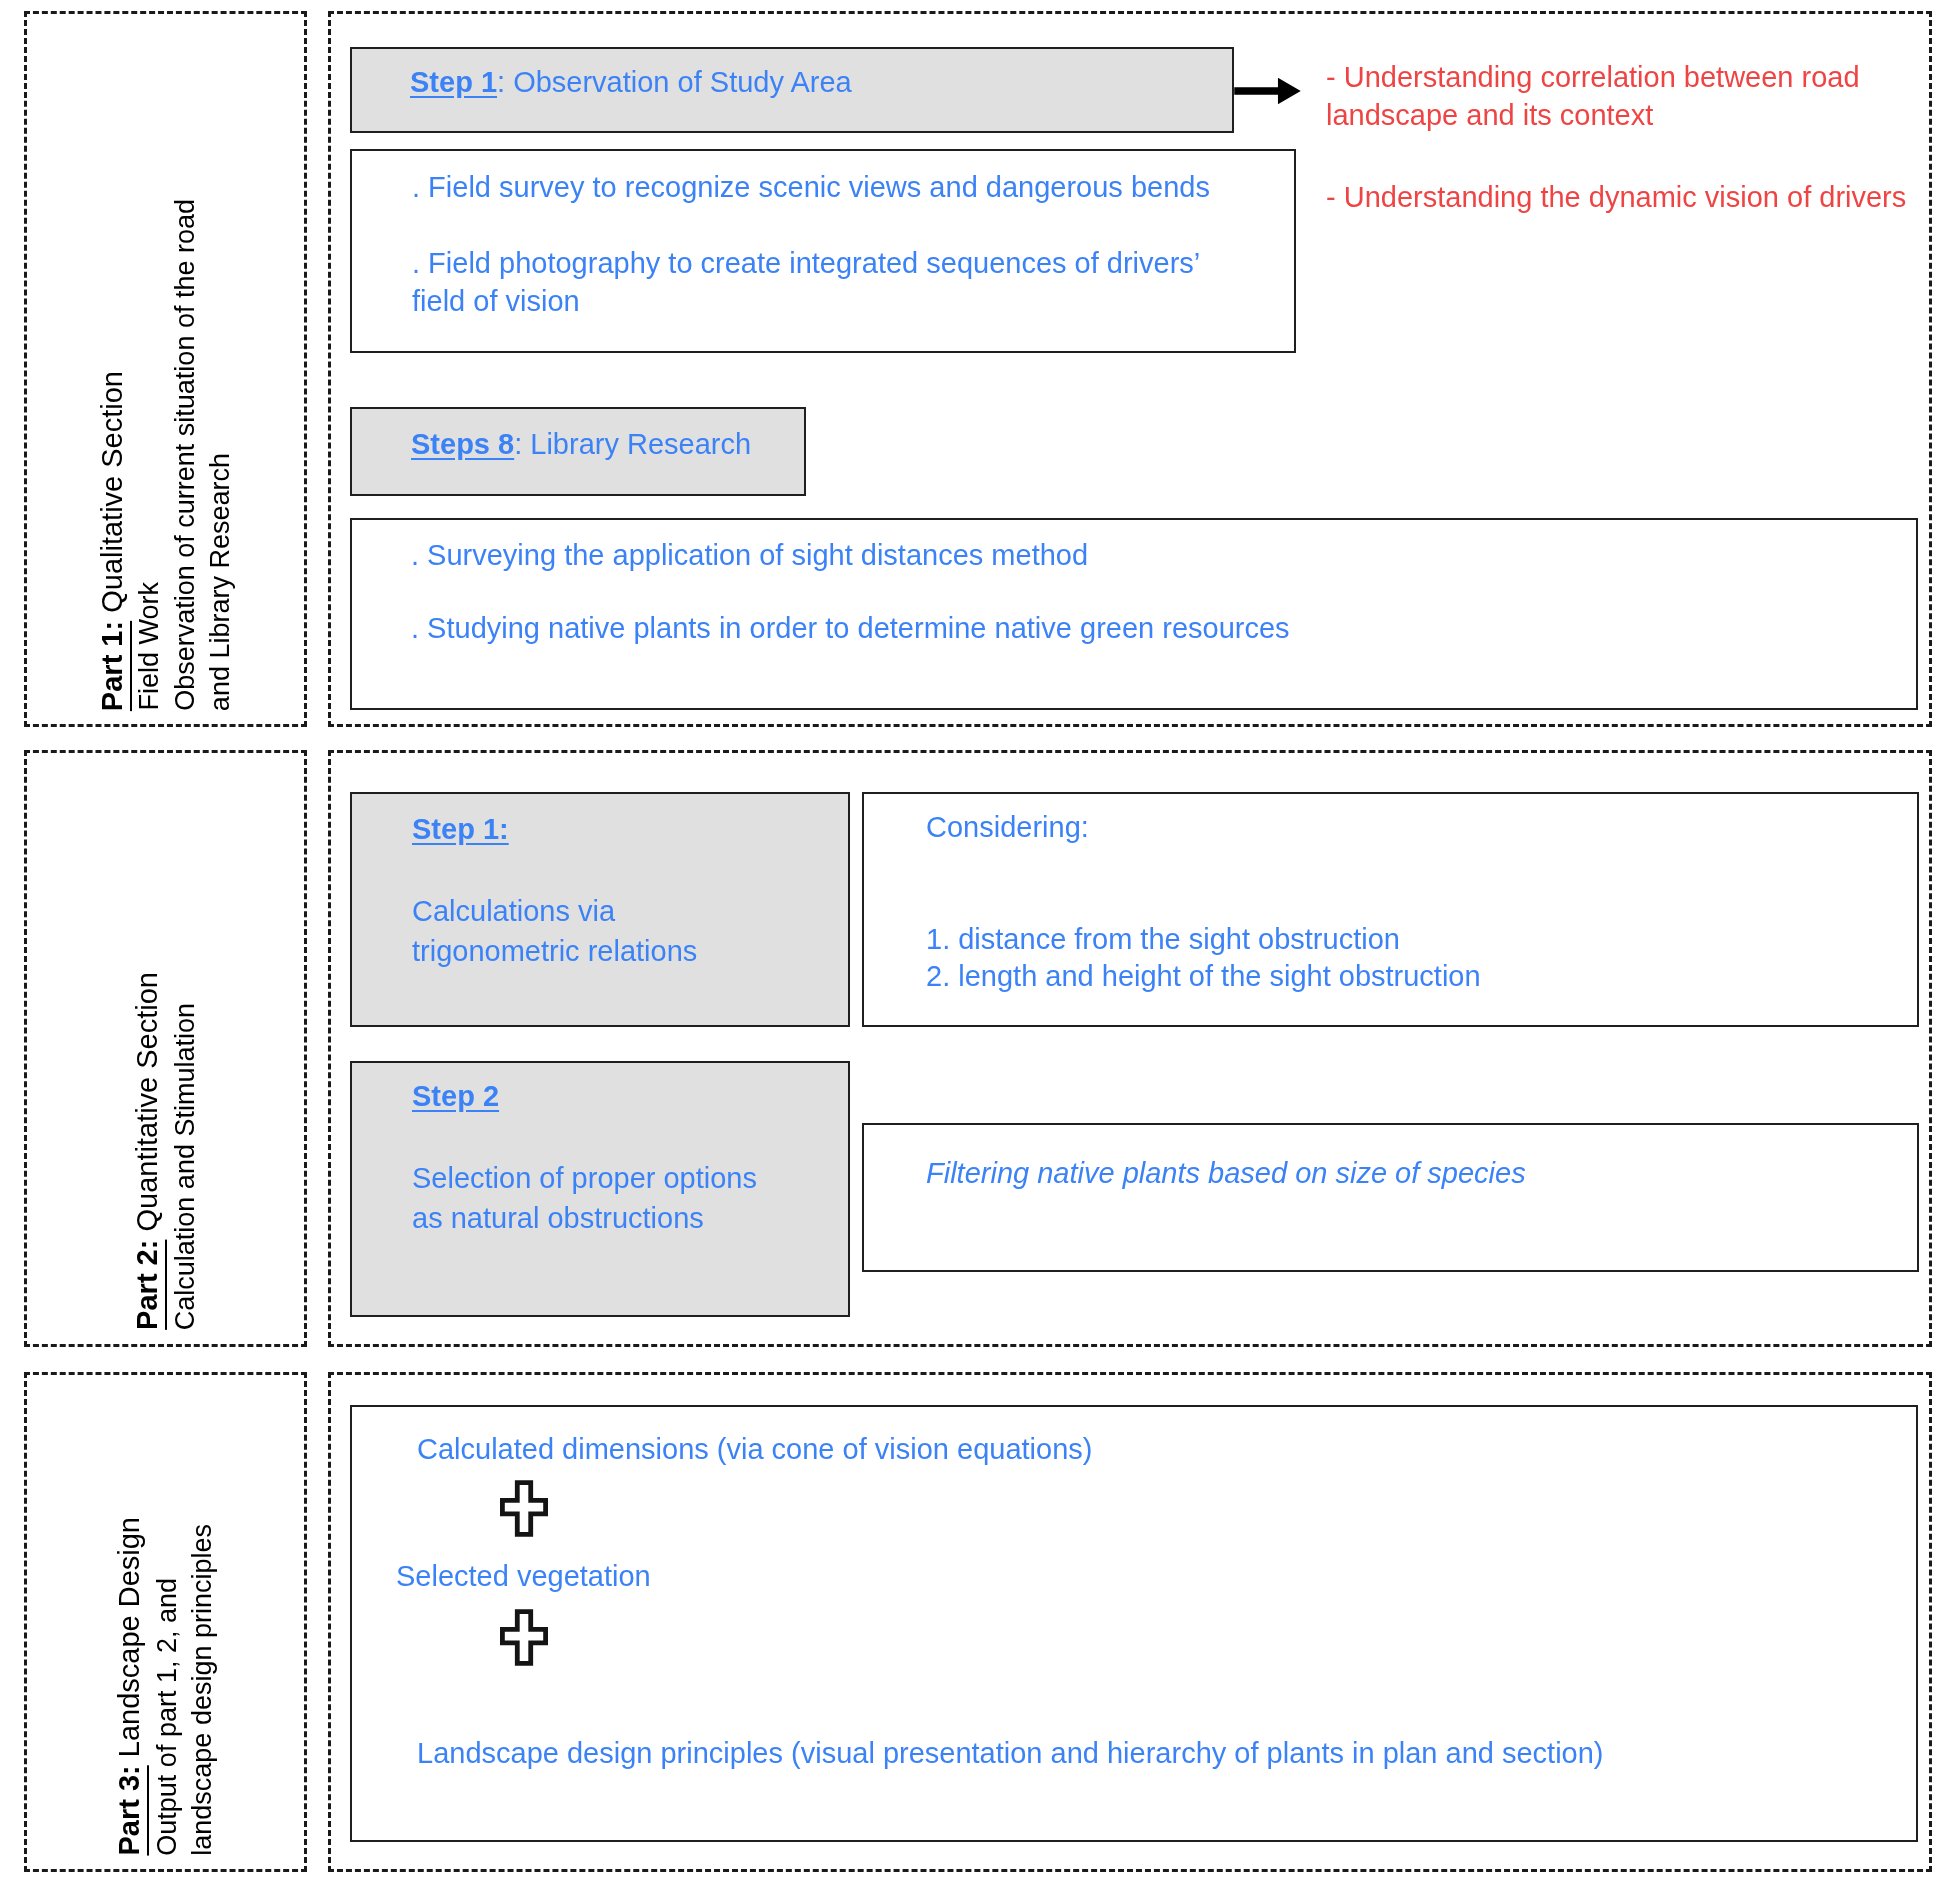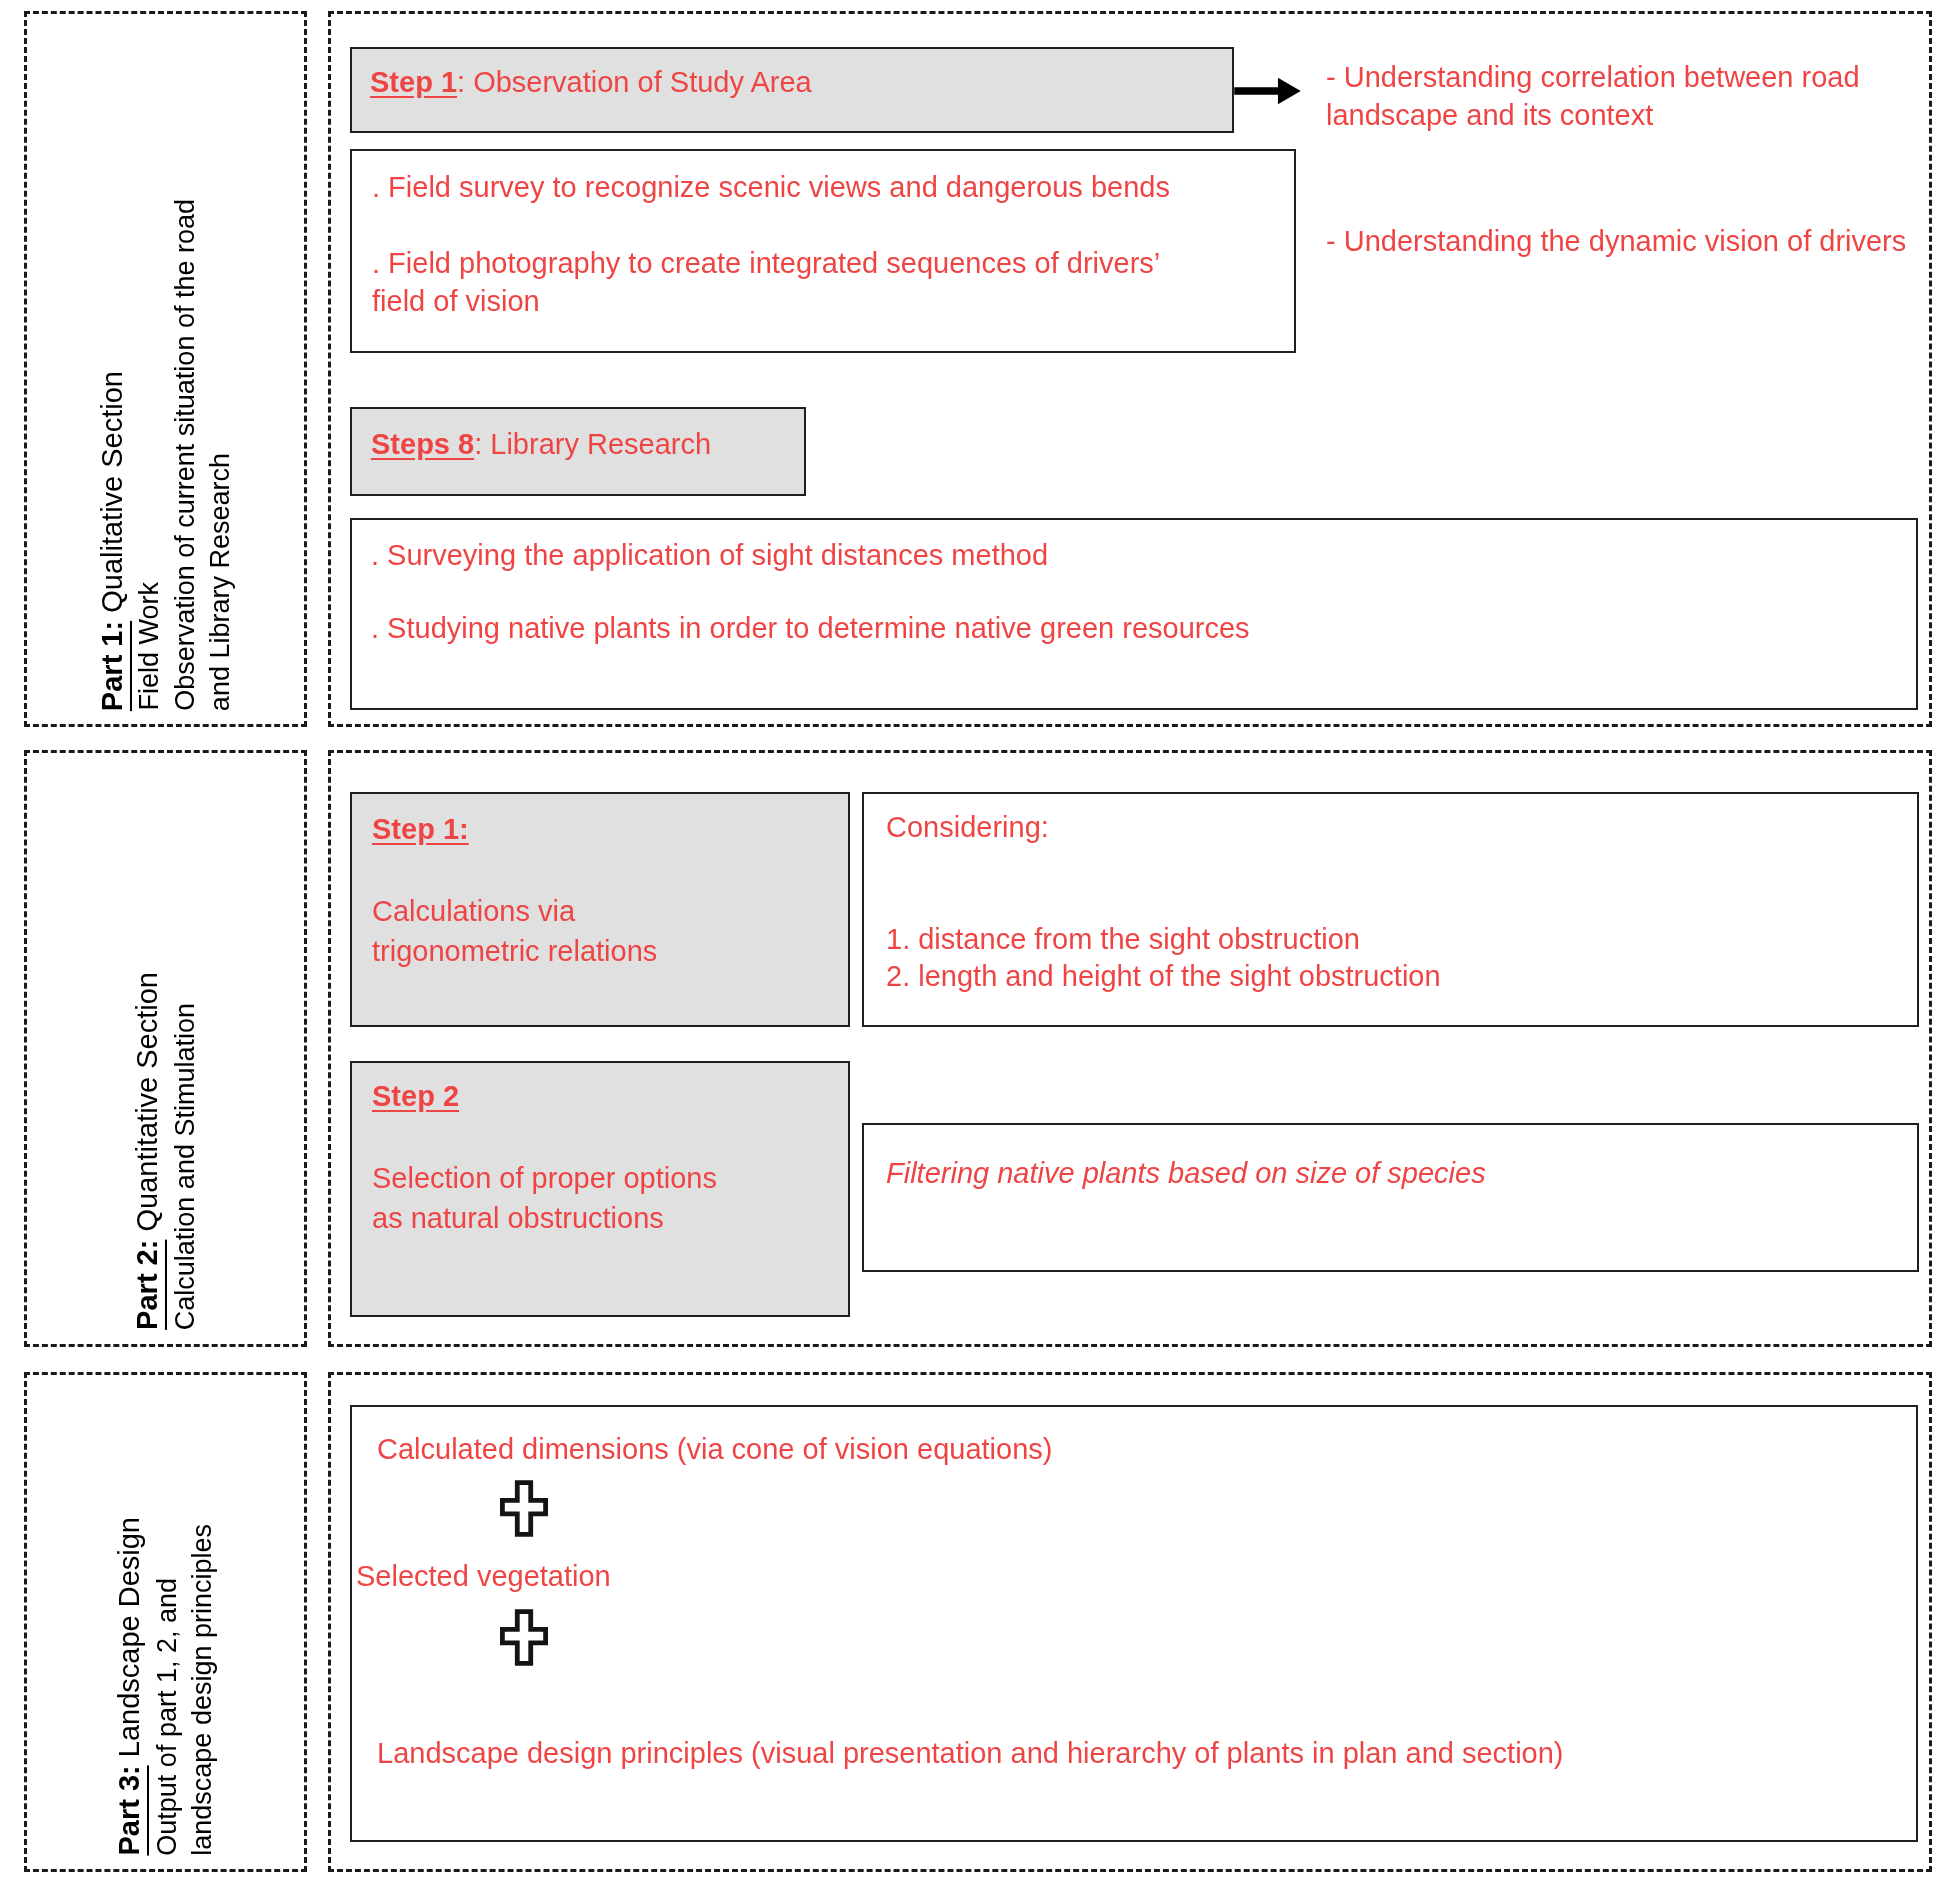--- a/index.html
+++ b/index.html
@@ -59,22 +59,23 @@
     box-sizing: border-box;
     border: 2.4px solid #1f1f1f;
     background: #ffffff;
   }
   .box.shaded { background: #e0e0e0; }
 
   .box-text {
     position: absolute;
     font-size: 29px;
     line-height: 1.08;
-    color: #ef4444;
+    color: #3b82f6;
     white-space: pre-line;
+    margin-left: 40px;
   }
   .box-text .bold-u {
     font-weight: bold;
     text-decoration: underline;
     text-underline-offset: 3.8px;
   }
 
   
   .free-text {
     position: absolute;
@@ -113,21 +114,21 @@
   <div class="box shaded" style="left:350px; top:47px; width:884px; height:86px;"></div>
   <div class="box-text" style="left:370px; top:67px; width:845px;"><span class="bold-u">Step 1</span><span>: Observation of Study Area</span></div>
 
   <div class="arrow-wrap" style="left:1234px; top:72px; width:67px; height:38px;">
     <svg width="67" height="38" viewBox="0 0 140 80" aria-hidden="true">
       <path d="M0 32 H92 V12 L140 40 L92 68 V48 H0 Z" fill="#000000"></path>
     </svg>
   </div>
 
   <div class="free-text" style="left:1326px; top:58px; width:572px;">- Understanding correlation between road landscape and its context</div>
-  <div class="free-text" style="left:1326px; top:178px; width:581px;margin-top:44px;">- Understanding the dynamic vision of drivers</div>
+  <div class="free-text" style="left:1326px; top:178px; width:581px;">- Understanding the dynamic vision of drivers</div>
 
   <div class="box" style="left:350px; top:149px; width:946px; height:204px;"></div>
   <div class="box-text" style="left:372px; top:245px; width:797px; line-height:1.30;">. Field photography to create integrated sequences of drivers’ field of vision</div>
   <div class="box-text" style="left:372px; top:172px; width:908px;">. Field survey to recognize scenic views and dangerous bends</div>
 
   <div class="box shaded" style="left:350px; top:407px; width:456px; height:89px;"></div>
   <div class="box-text" style="left:371px; top:429px; width:432px;"><span class="bold-u">Steps 8</span><span>: Library Research</span></div>
 
   <div class="box" style="left:350px; top:518px; width:1568px; height:192px;"></div>
   <div class="box-text" style="left:371px; top:540px; width:1489px;">. Surveying the application of sight distances method</div>

